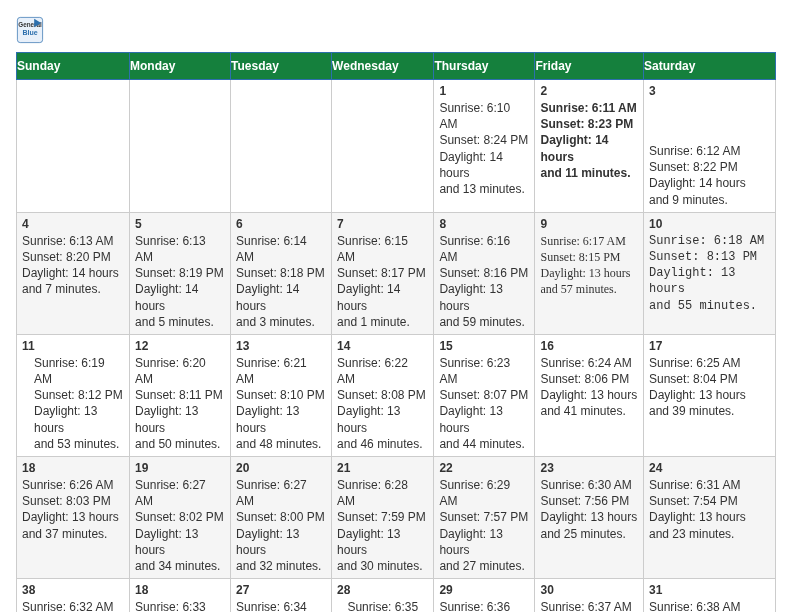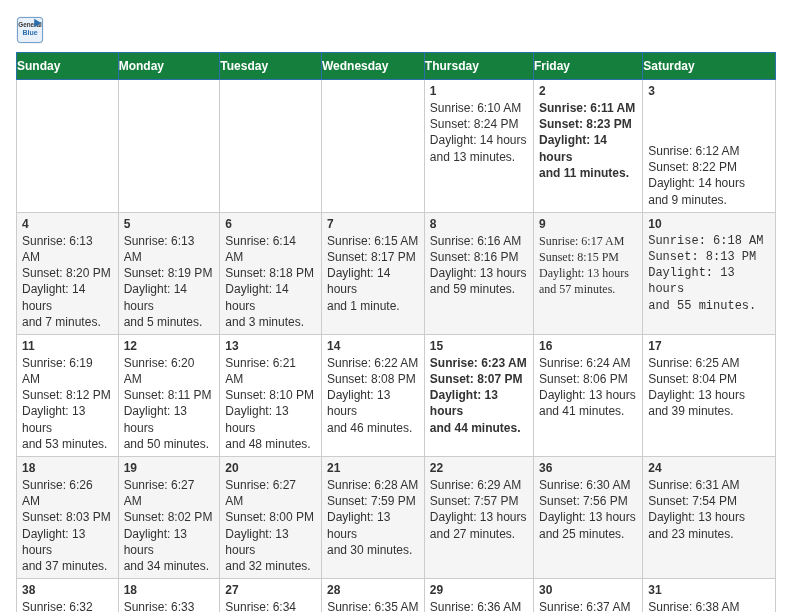--- a/index.html
+++ b/index.html
@@ -185,21 +185,21 @@
           <span class="day-num">10</span>
           <div class="day-info" style="white-space: pre-line; font-family: Liberation Mono, monospace;">Sunrise: 6:18 AM
 Sunset: 8:13 PM
 Daylight: 13 hours
 and 55 minutes.</div>
         </td>
       </tr>
       <tr>
         <td>
           <span class="day-num">11</span>
-          <div class="day-info" style="white-space: pre-line;">Sunrise: 6:19 AM
+          <div class="day-info" style="white-space: pre-line; margin-left: 12px;">Sunrise: 6:19 AM
 Sunset: 8:12 PM
 Daylight: 13 hours
 and 53 minutes.</div>
         </td>
         <td>
           <span class="day-num">12</span>
           <div class="day-info" style="white-space: pre-line;">Sunrise: 6:20 AM
 Sunset: 8:11 PM
 Daylight: 13 hours
 and 50 minutes.</div>
@@ -213,21 +213,21 @@
         </td>
         <td>
           <span class="day-num">14</span>
           <div class="day-info" style="white-space: pre-line;">Sunrise: 6:22 AM
 Sunset: 8:08 PM
 Daylight: 13 hours
 and 46 minutes.</div>
         </td>
         <td>
           <span class="day-num">15</span>
-          <div class="day-info" style="white-space: pre-line; font-weight: bold;">Sunrise: 6:23 AM
+          <div class="day-info" style="white-space: pre-line;">Sunrise: 6:23 AM
 Sunset: 8:07 PM
 Daylight: 13 hours
 and 44 minutes.</div>
         </td>
         <td>
           <span class="day-num">16</span>
           <div class="day-info" style="white-space: pre-line;">Sunrise: 6:24 AM
 Sunset: 8:06 PM
 Daylight: 13 hours
 and 41 minutes.</div>
@@ -270,21 +270,21 @@
 and 30 minutes.</div>
         </td>
         <td>
           <span class="day-num">22</span>
           <div class="day-info" style="white-space: pre-line;">Sunrise: 6:29 AM
 Sunset: 7:57 PM
 Daylight: 13 hours
 and 27 minutes.</div>
         </td>
         <td>
-          <span class="day-num">36</span>
+          <span class="day-num">23</span>
           <div class="day-info" style="white-space: pre-line;">Sunrise: 6:30 AM
 Sunset: 7:56 PM
 Daylight: 13 hours
 and 25 minutes.</div>
         </td>
         <td>
           <span class="day-num">24</span>
           <div class="day-info" style="white-space: pre-line;">Sunrise: 6:31 AM
 Sunset: 7:54 PM
 Daylight: 13 hours

